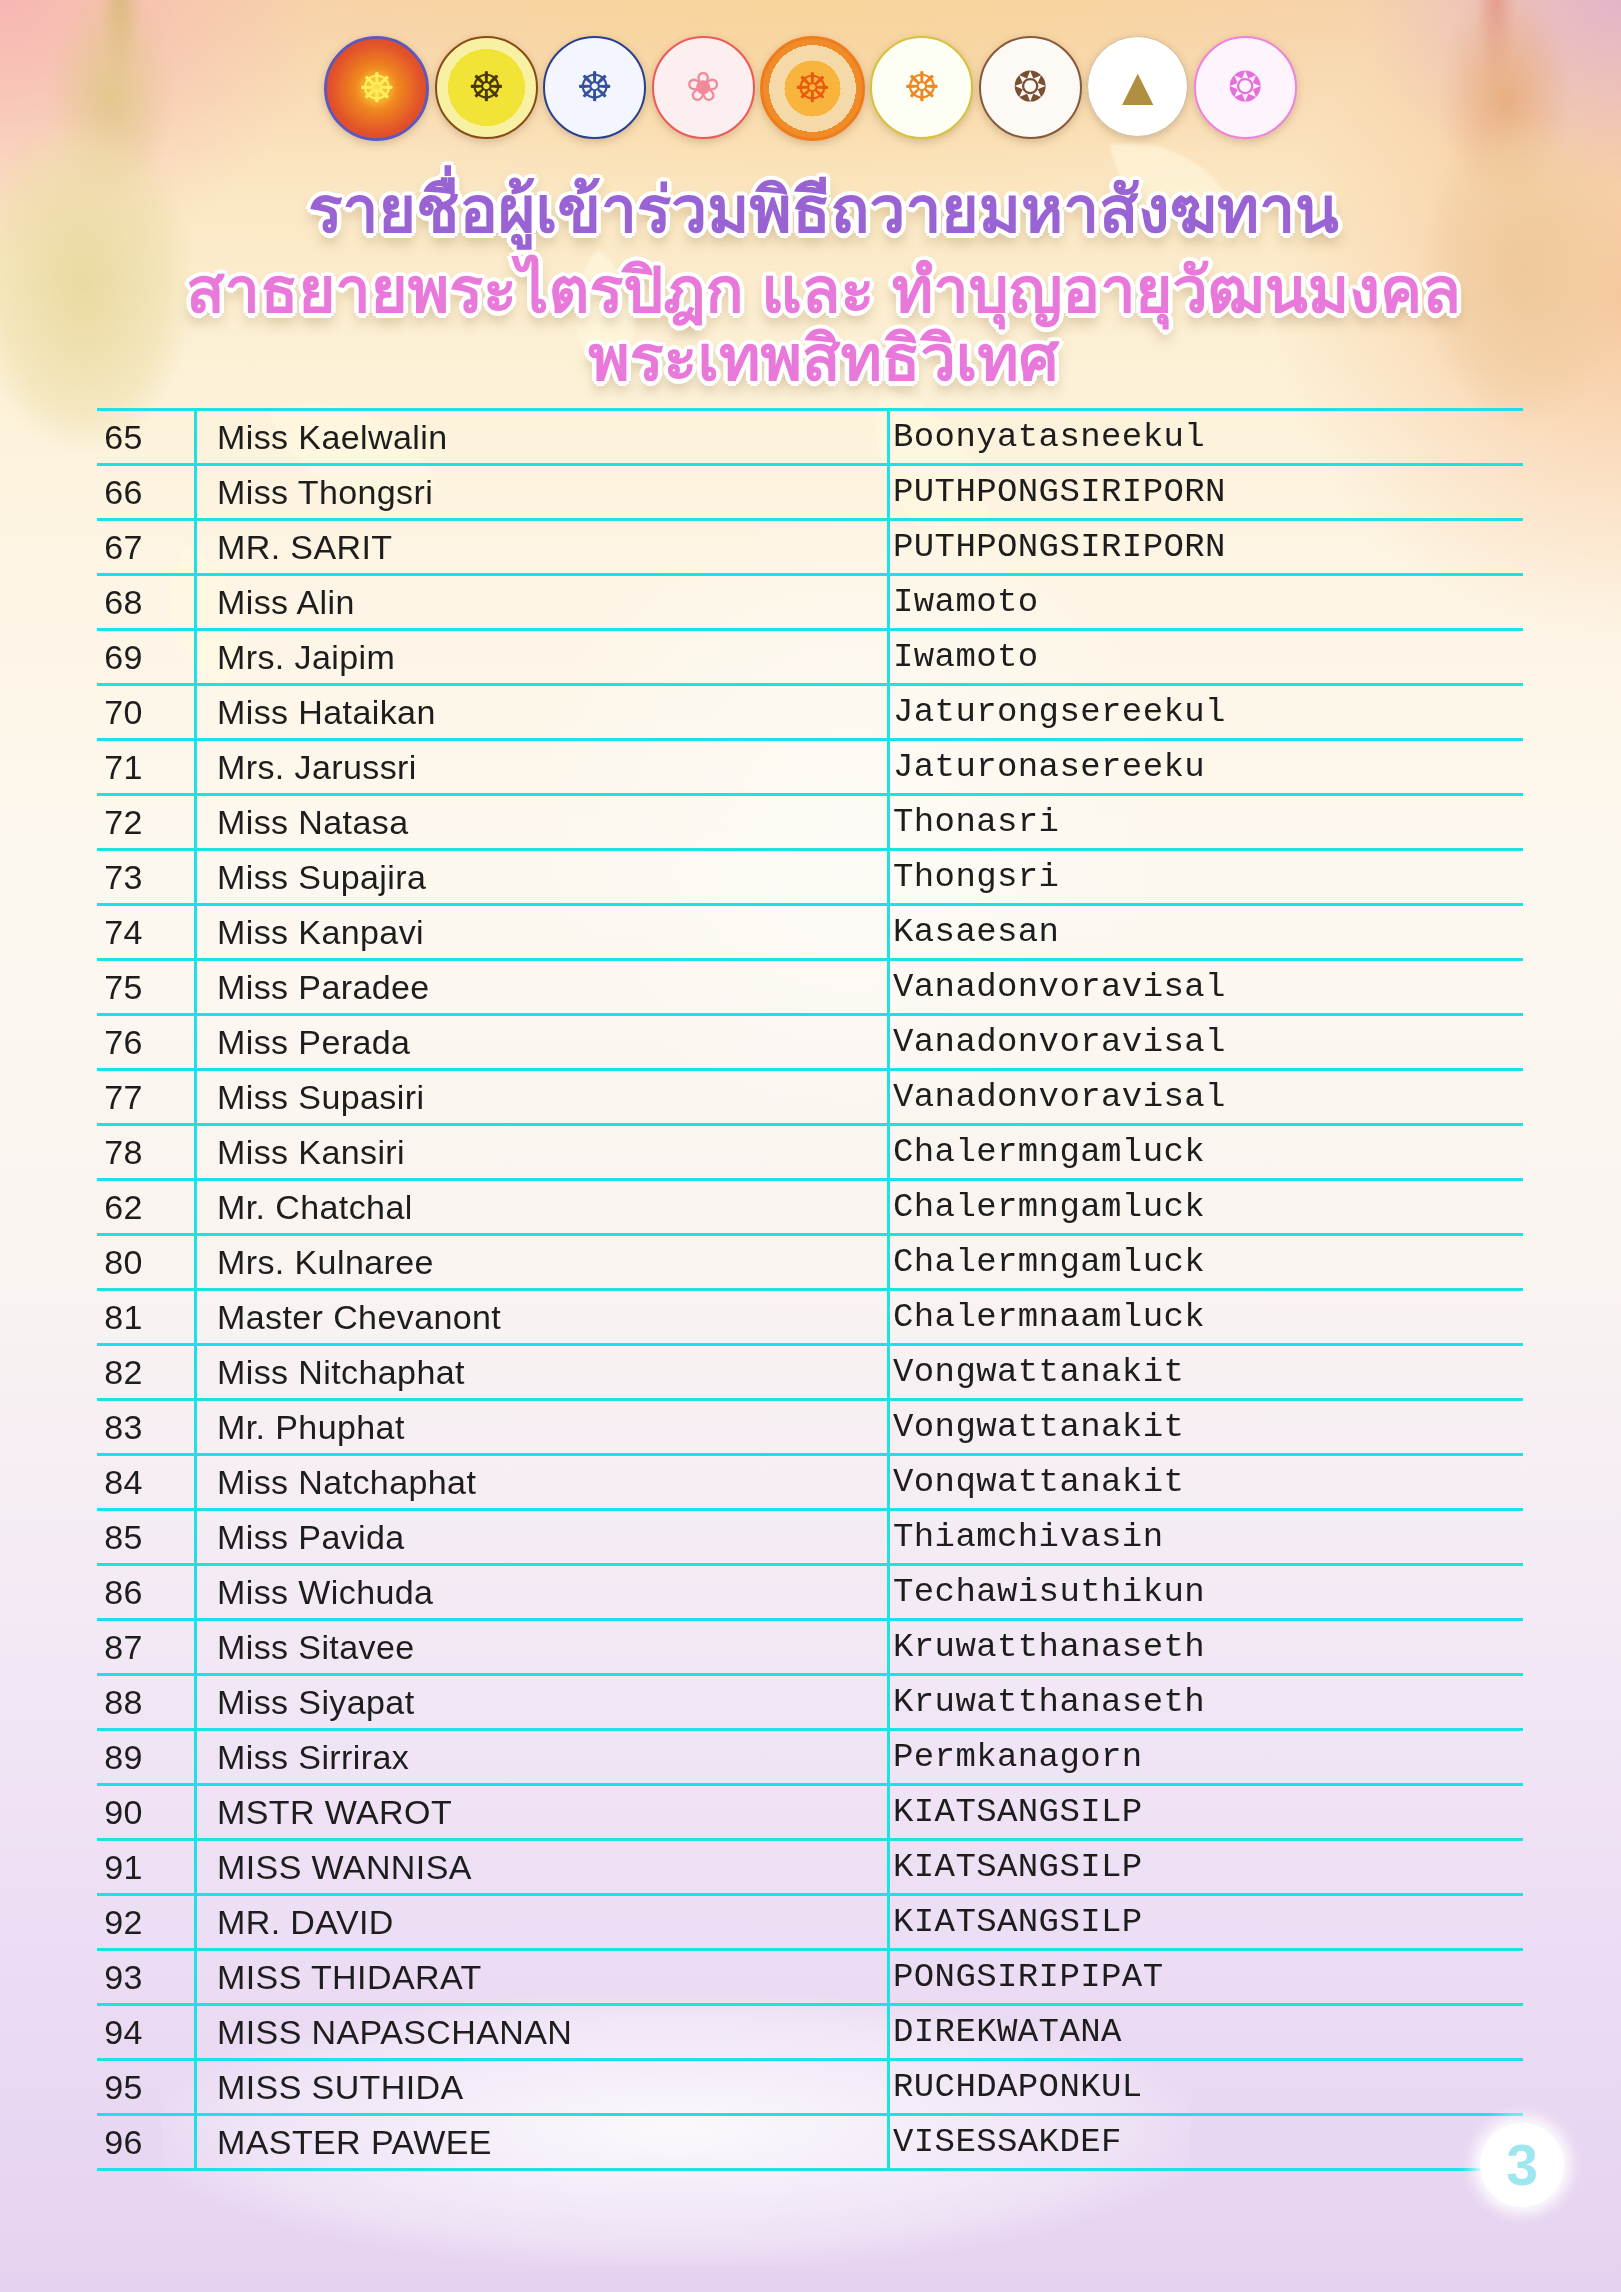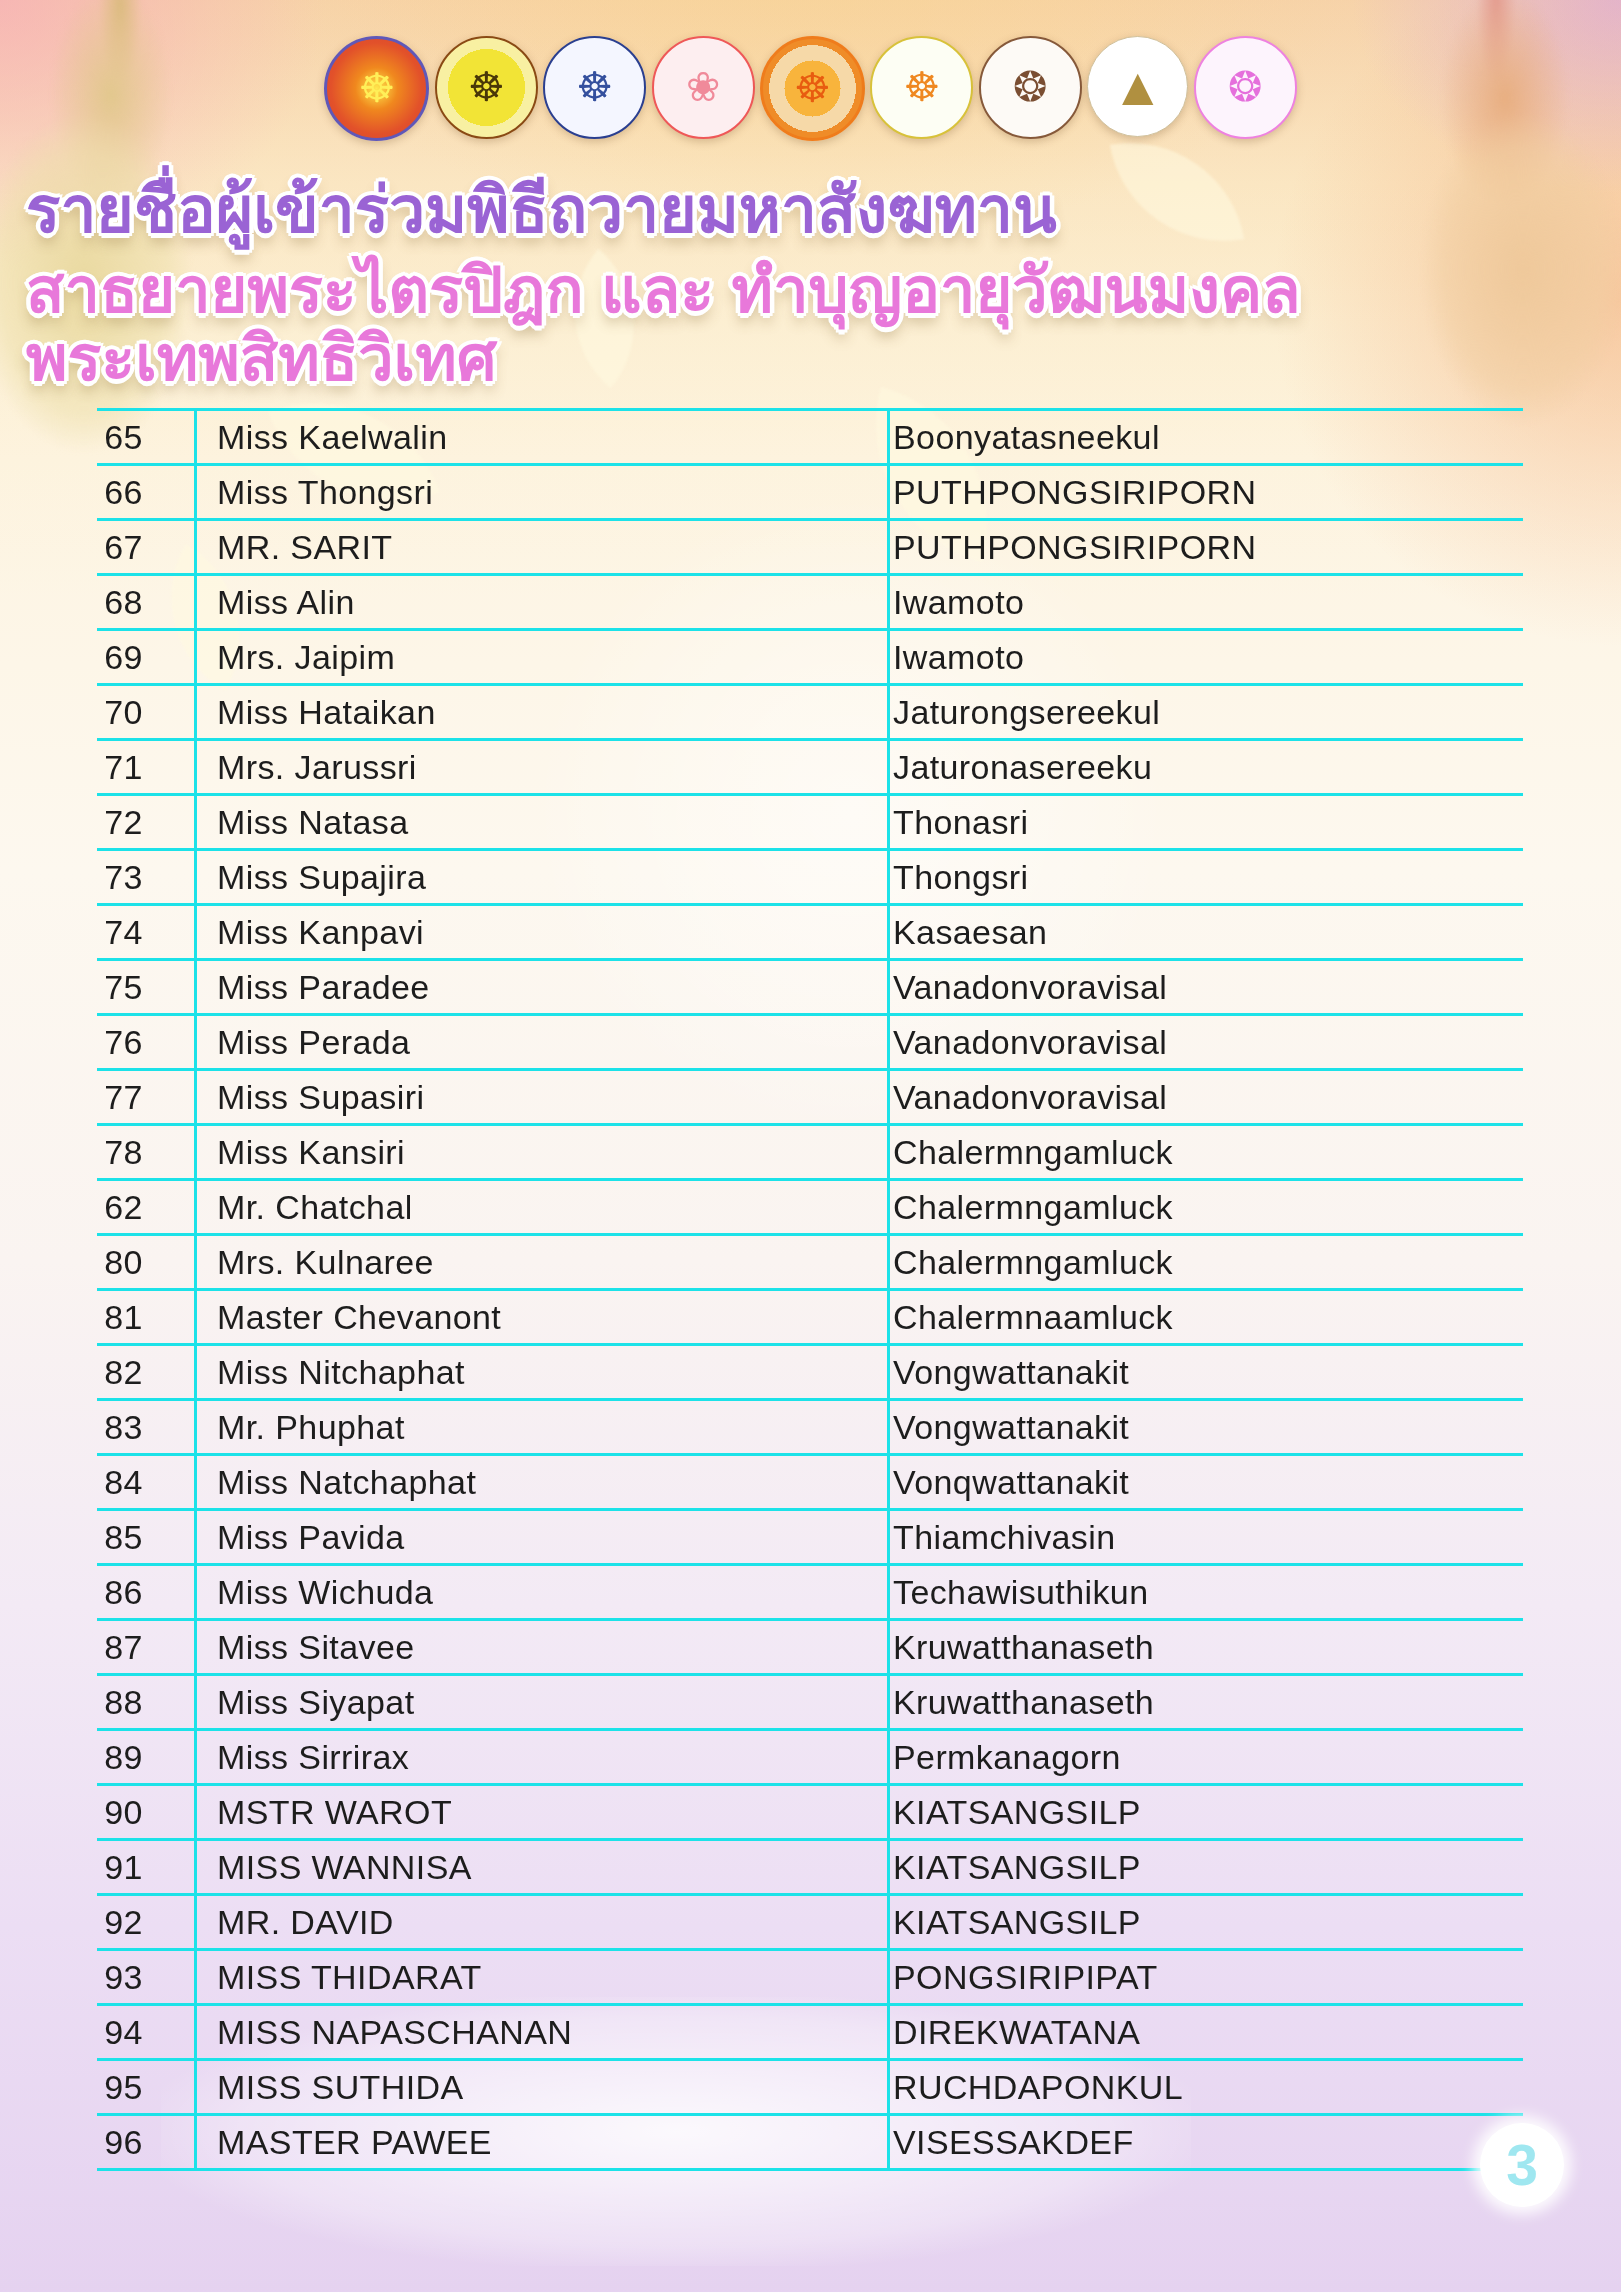--- a/index.html
+++ b/index.html
@@ -59,38 +59,38 @@
   .s5 .emblem{color:#e85c10;}
   .s6{border:2.7px solid #d8c23a;background:#fdfef4;}
   .s6 .emblem{color:#ef8820;}
   .s7{border:2.7px solid #86593a;background:#fdfaf6;}
   .s7 .emblem{color:#7a4e32;}
   .s8{border:1.8px solid #d0c09a;background:#ffffff;}
   .s8 .emblem{color:#b09040;}
   .s9{border:2.7px solid #ee82e0;background:#fdf4fd;}
   .s9 .emblem{color:#e570dc;}
   
-  .title{position:absolute;top:177px;left:0;right:0;font-weight:bold;z-index:2;
+  .title{position:absolute;top:177px;left:0;right:0;text-align:center;font-weight:bold;z-index:2;
     font-family:"Liberation Sans","DejaVu Sans",sans-serif;padding-left:26px;}
   .title div{line-height:1.05;
     text-shadow:
       -2.7px -2.7px 0 #fff, 2.7px -2.7px 0 #fff, -2.7px 2.7px 0 #fff, 2.7px 2.7px 0 #fff,
       -4.5px 0 0 #fff, 4.5px 0 0 #fff, 0 -4.5px 0 #fff, 0 4.5px 0 #fff,
       0 9px 12.5px rgba(140,110,60,.45);}
   .title .l1{font-size:64px;color:var(--title-primary);margin-bottom:12.5px;}
   .title .l2{font-size:63px;color:var(--title-secondary);margin-bottom:2px;}
   .title .l3{font-size:63px;color:var(--title-secondary);}
   
   .table{position:absolute;left:97px;top:408px;width:1426px;border-top:3.6px solid var(--table-line);z-index:2;}
   .row{display:flex;align-items:center;height:55px;box-sizing:border-box;
     border-bottom:3.6px solid var(--table-line);}
   .cell{font-size:34px;color:var(--text);white-space:nowrap;box-sizing:border-box;letter-spacing:0.4px;}
   .c-no{width:97px;padding-left:7.2px;}
   .c-first{width:689px;padding-left:23px;}
-  .c-last{flex:1;padding-left:10px;}
+  .c-last{flex:1;padding-left:10px;font-family:Liberation Mono, monospace;}
   .vline{position:absolute;top:0;bottom:0;width:2.7px;background:var(--table-line);}
   .v1{left:97px;}
   .v2{left:790px;}
   
   .page-badge{position:absolute;left:1480px;top:2123px;width:84px;height:84px;border-radius:50%;
     background:#ffffff;display:flex;align-items:center;justify-content:center;z-index:5;
     box-shadow:0 0 14.3px 7.2px rgba(255,255,255,.9);}
   .page-badge span{font-size:57px;font-weight:bold;color:var(--page-number);}
 </style>
 </head>

